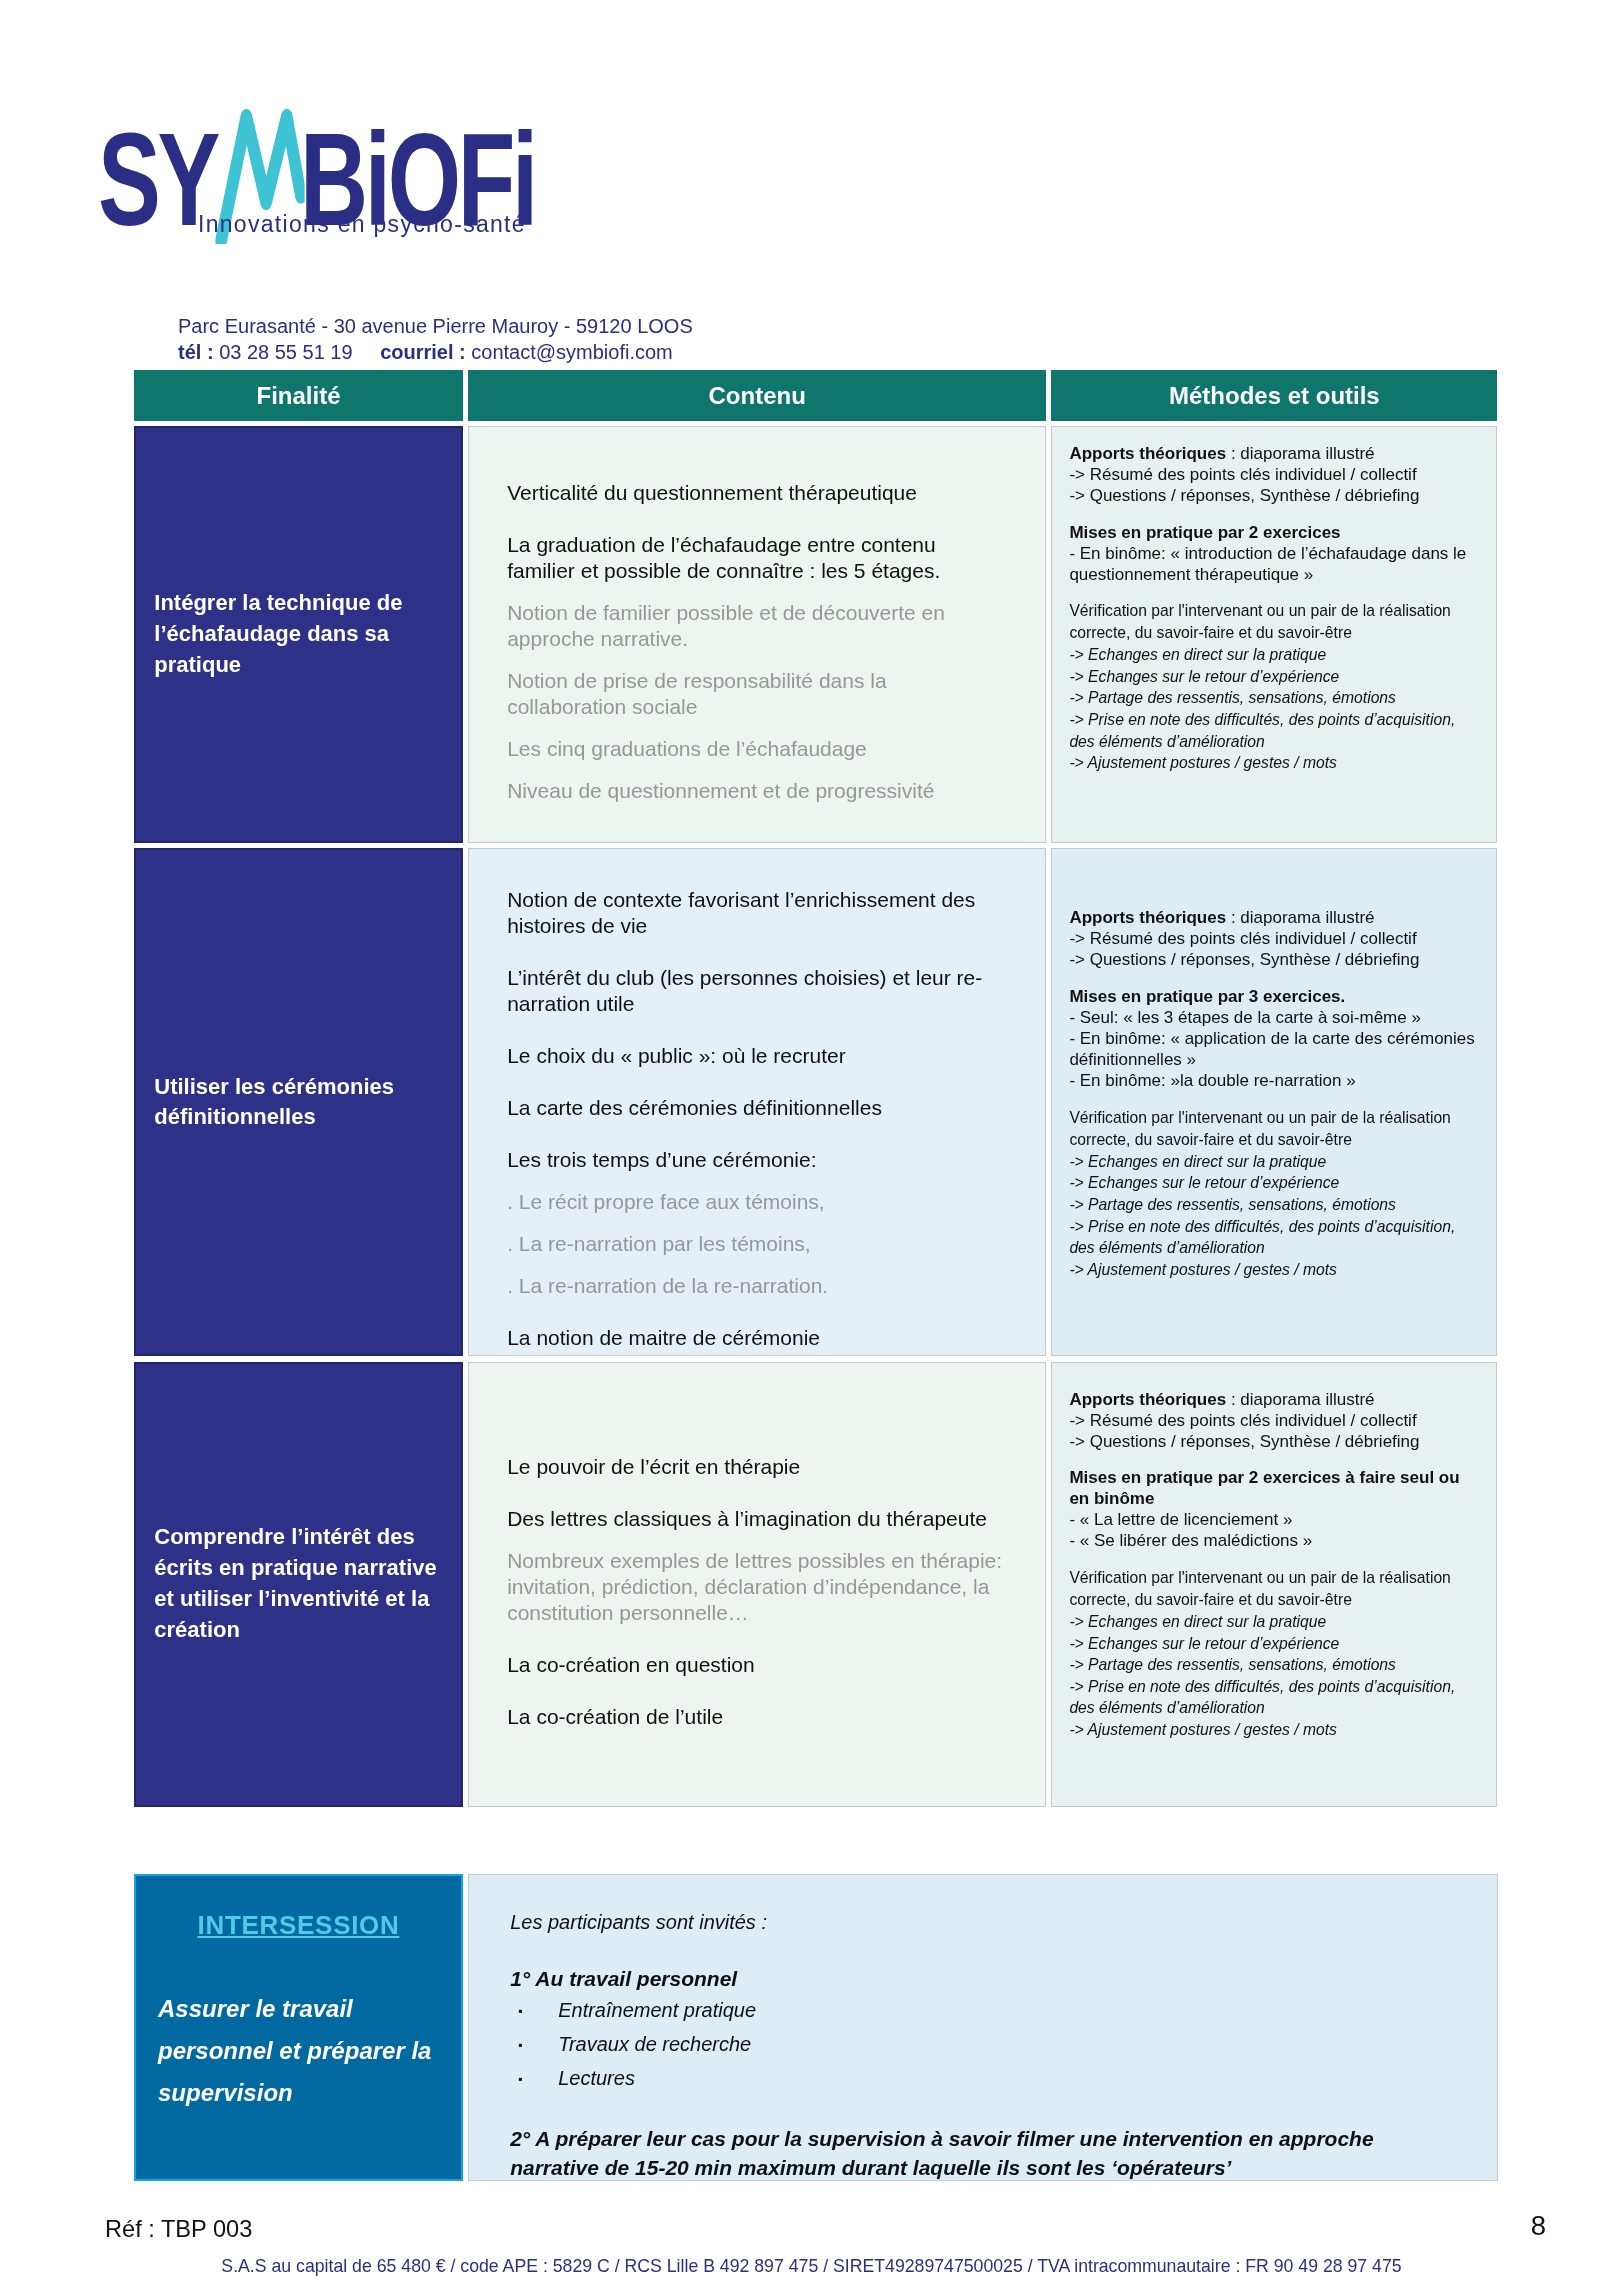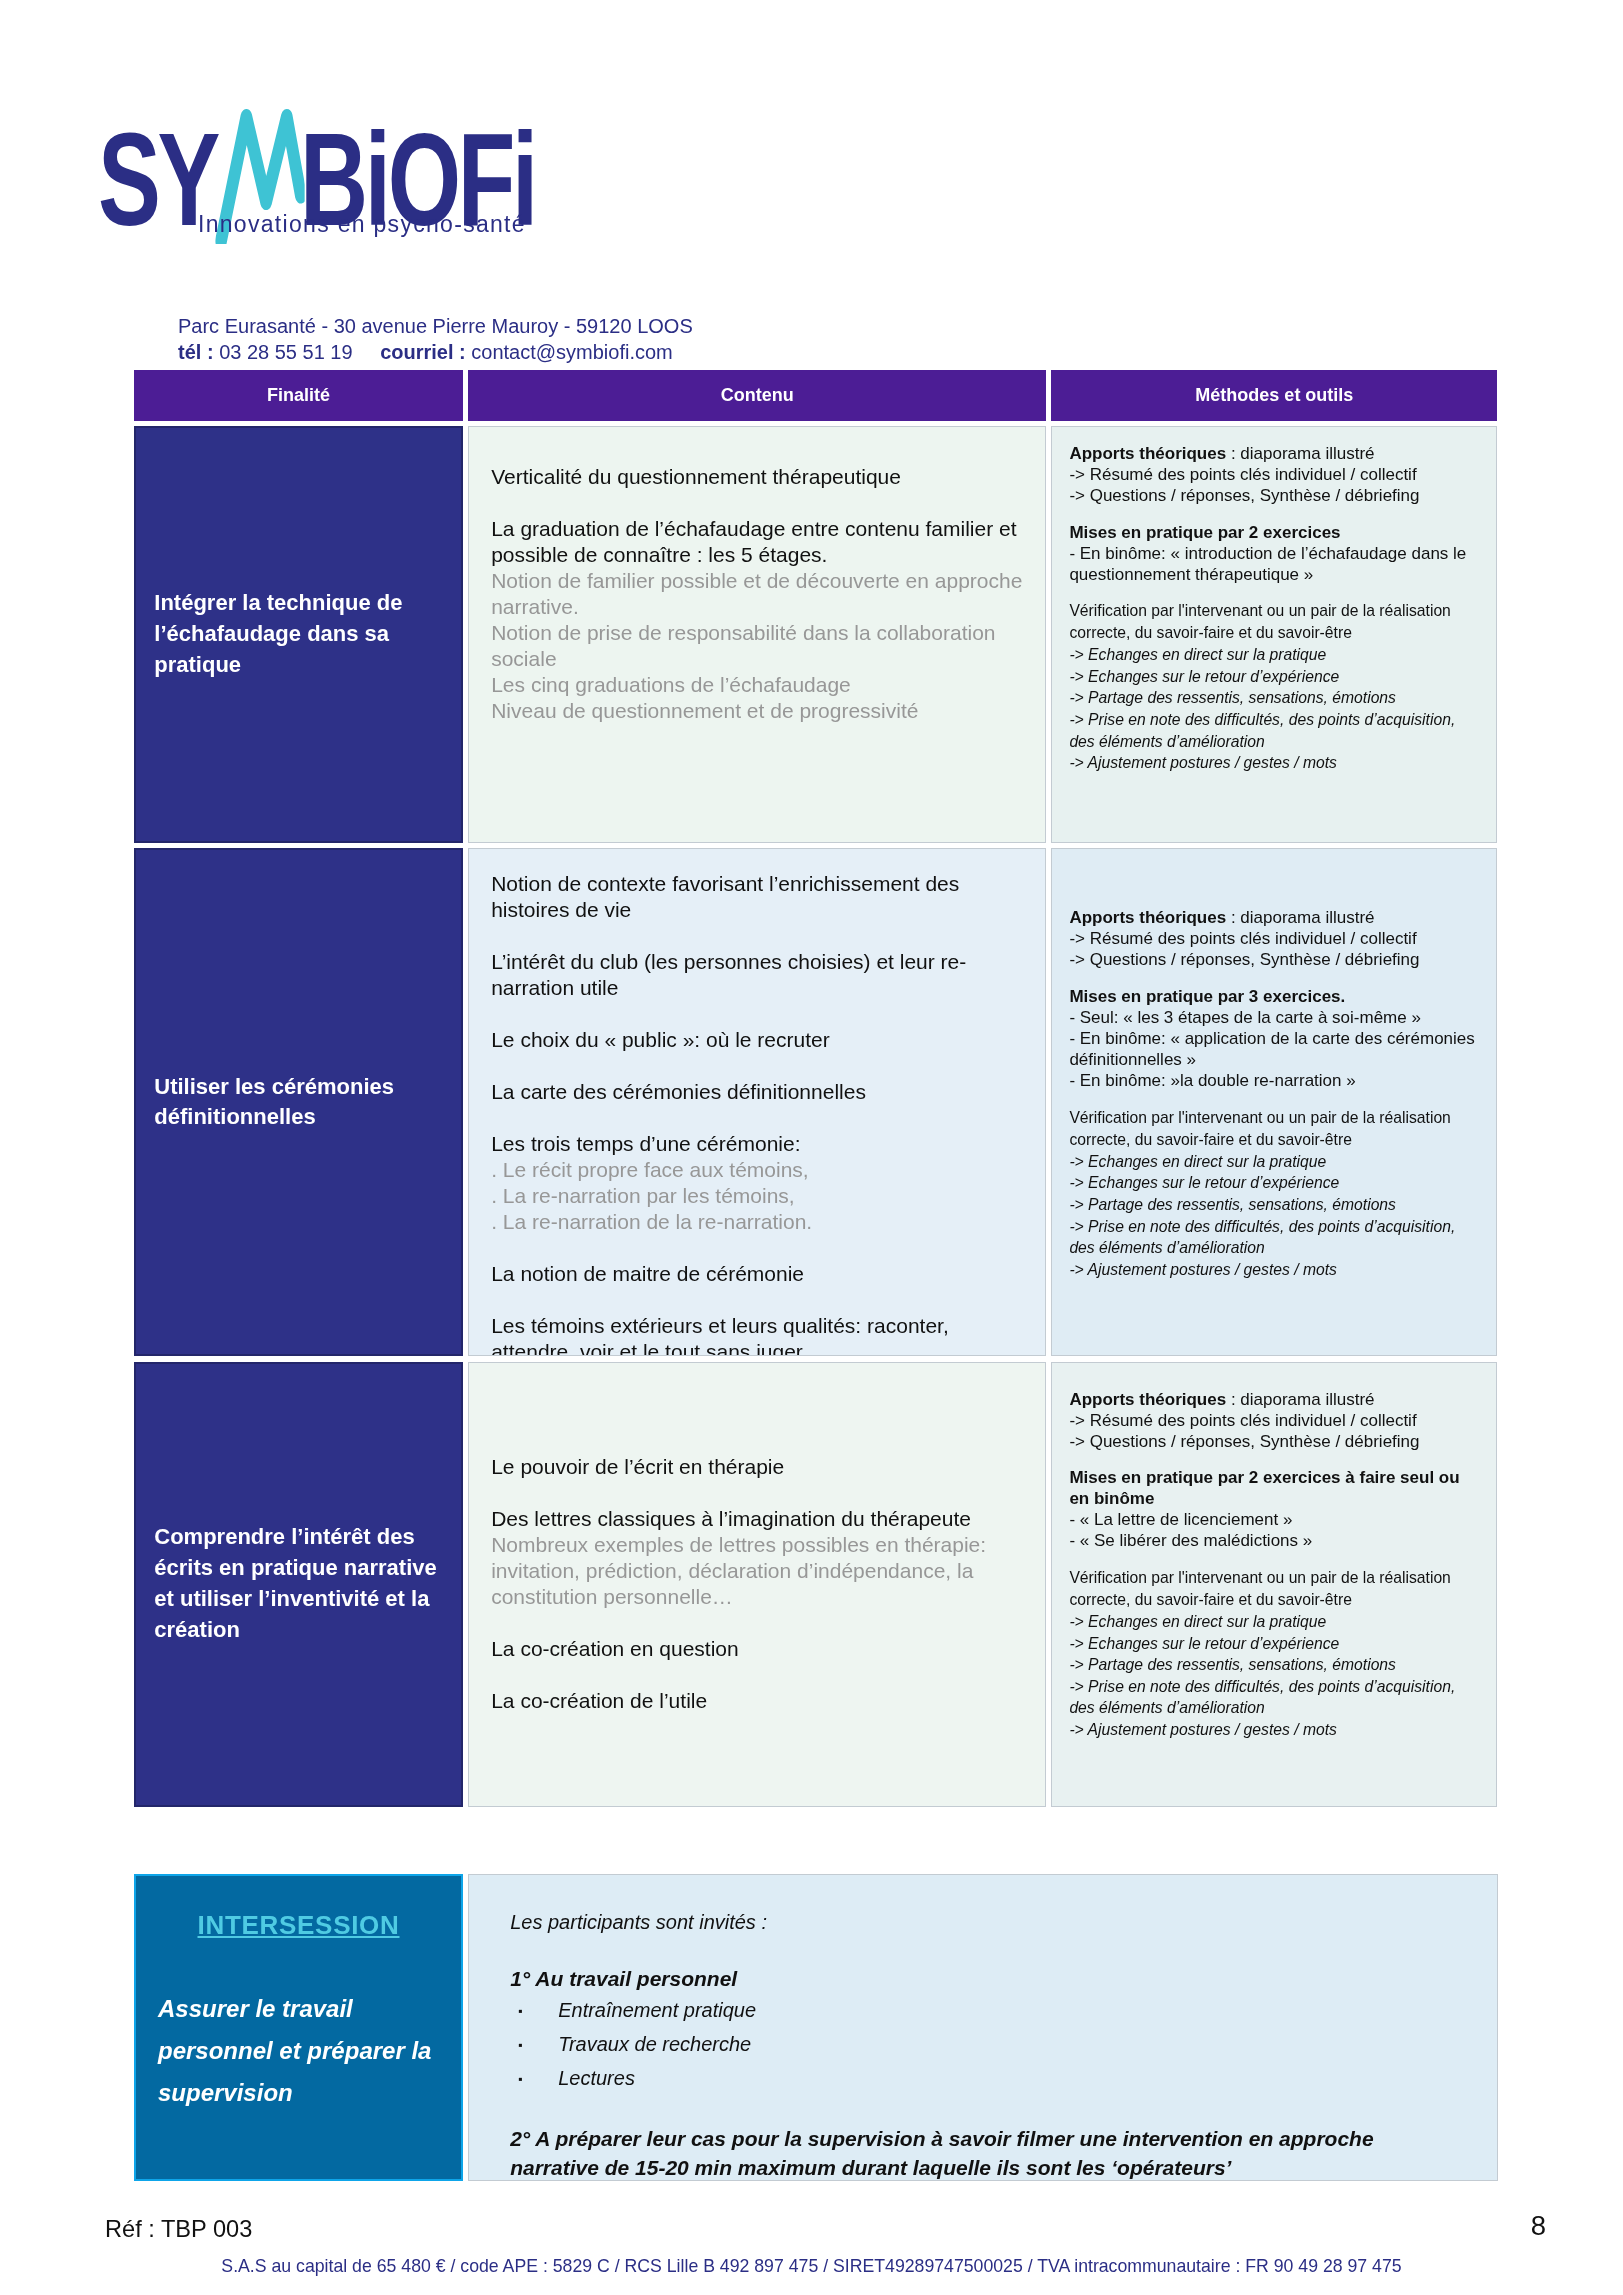--- a/index.html
+++ b/index.html
@@ -13,29 +13,29 @@
   .logo-wave{margin:0 -6.5px 1.3px -2.6px;}
   .tagline{position:absolute;left:198px;top:211px;font-size:23px;letter-spacing:1.3px;color:#2b2e85;}
   .addr{position:absolute;left:178px;top:313px;font-size:20px;line-height:26px;color:#2b2e85;}
   .addr b{font-weight:bold;}
   .addr .gap-l{margin-left:22px;}
   .addr .site{font-weight:bold;}
 
   
   .tbl{position:absolute;left:134px;top:370px;width:1364px;display:grid;
        grid-template-columns:329px 578px 446px;grid-template-rows:51px 417px 508px 445px;gap:5.2px;}
-  .th{background:#4c1d95;color:#fff;font-weight:bold;font-size:18px;
+  .th{background:#0f766e;color:#fff;font-weight:bold;font-size:24px;
       display:flex;align-items:center;justify-content:center;}
   .cell{box-sizing:border-box;overflow:hidden;}
   .fin{background:#2e3188;border:2px solid #23266a;color:#fff;font-weight:bold;
        font-size:22px;line-height:1.4;display:flex;align-items:center;padding:13px 18.3px;}
   .fin p{margin:0;}
   .lightcell{border:1.3px solid #c3cbd2;}
   .cnt{font-size:21px;line-height:26px;padding:37px 21px 19.6px 22px;}
-  .cnt p{margin:0;}
+  .cnt p{margin:16px;}
   .cnt [data-tone="muted"]{color:#979797;}
   .cnt [data-gap="1"]{margin-top:26px;}
   .mth{font-size:17px;line-height:21px;padding:15.7px 15.7px 6.5px 17px;}
   .mth p{margin:0;}
   .mth b{font-weight:bold;}
   .mth [data-tone="small"]{font-size:15.7px;line-height:22px;}
   .mth [data-tone="italic"]{font-size:15.7px;line-height:21.6px;font-style:italic;}
   .mth [data-gap="1"]{margin-top:15.7px;}
   .bg-r1c{background:#edf5f0;}  .bg-r1m{background:#e7f1f0;}
   .bg-r2c{background:#e5eff7;}  .bg-r2m{background:#dfecf4;}

